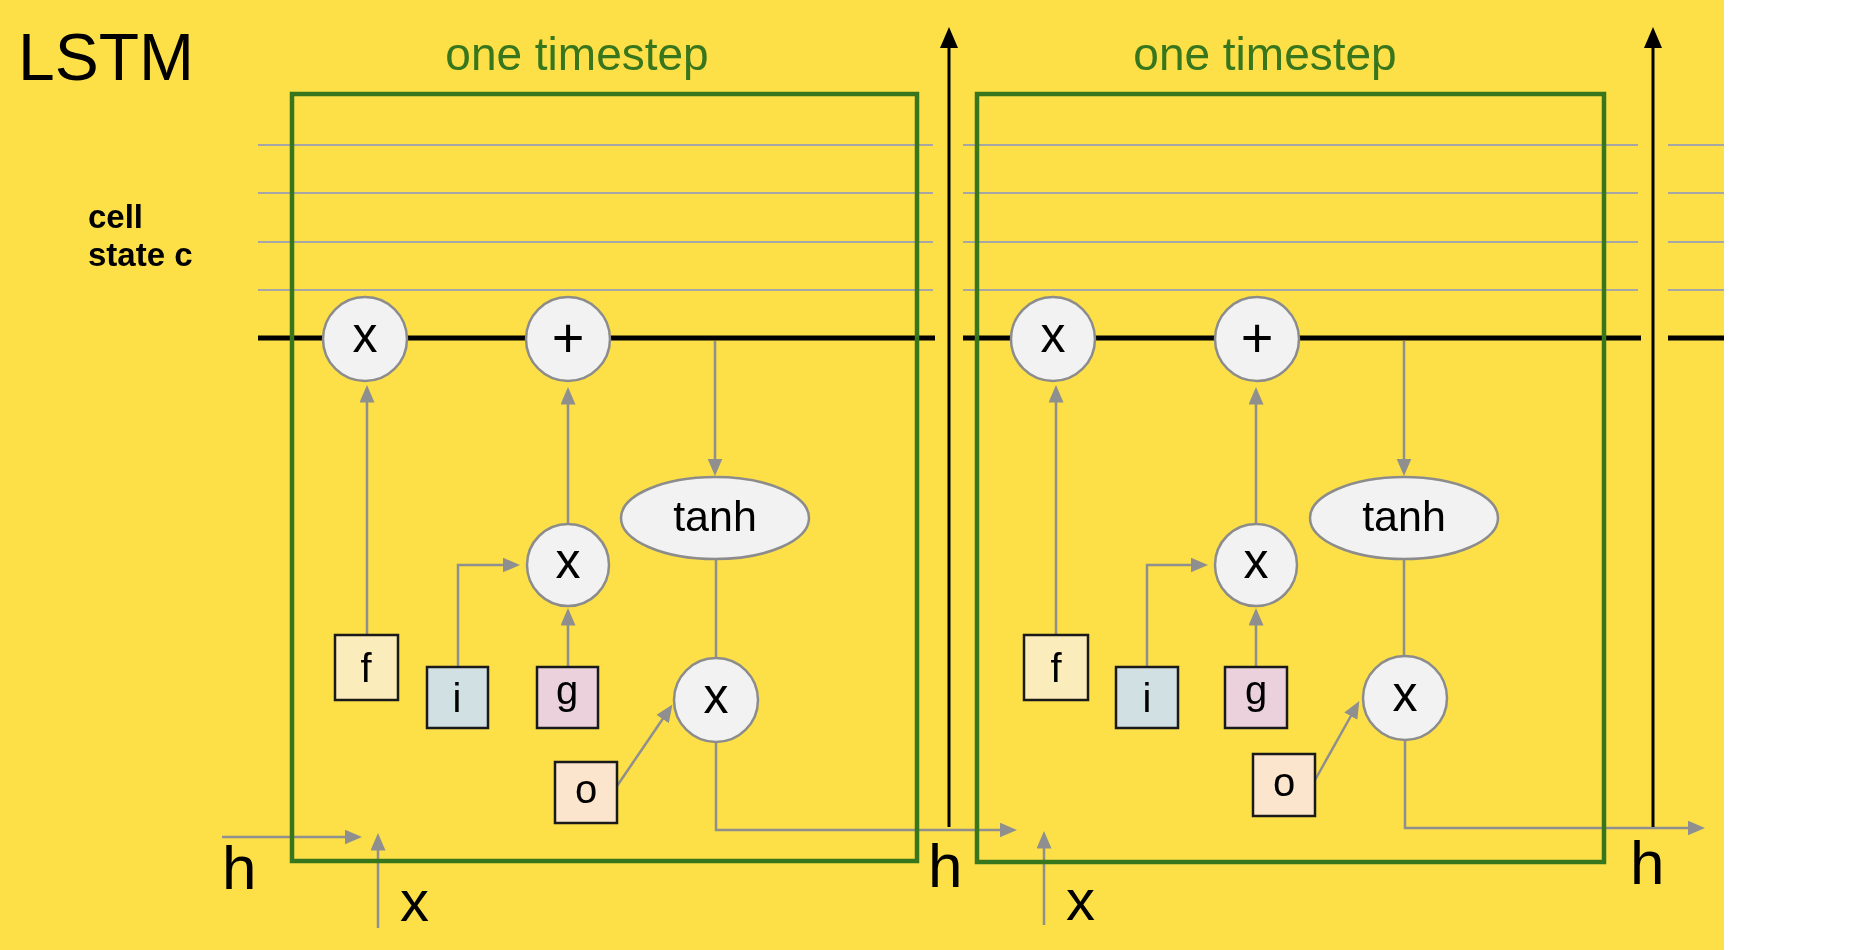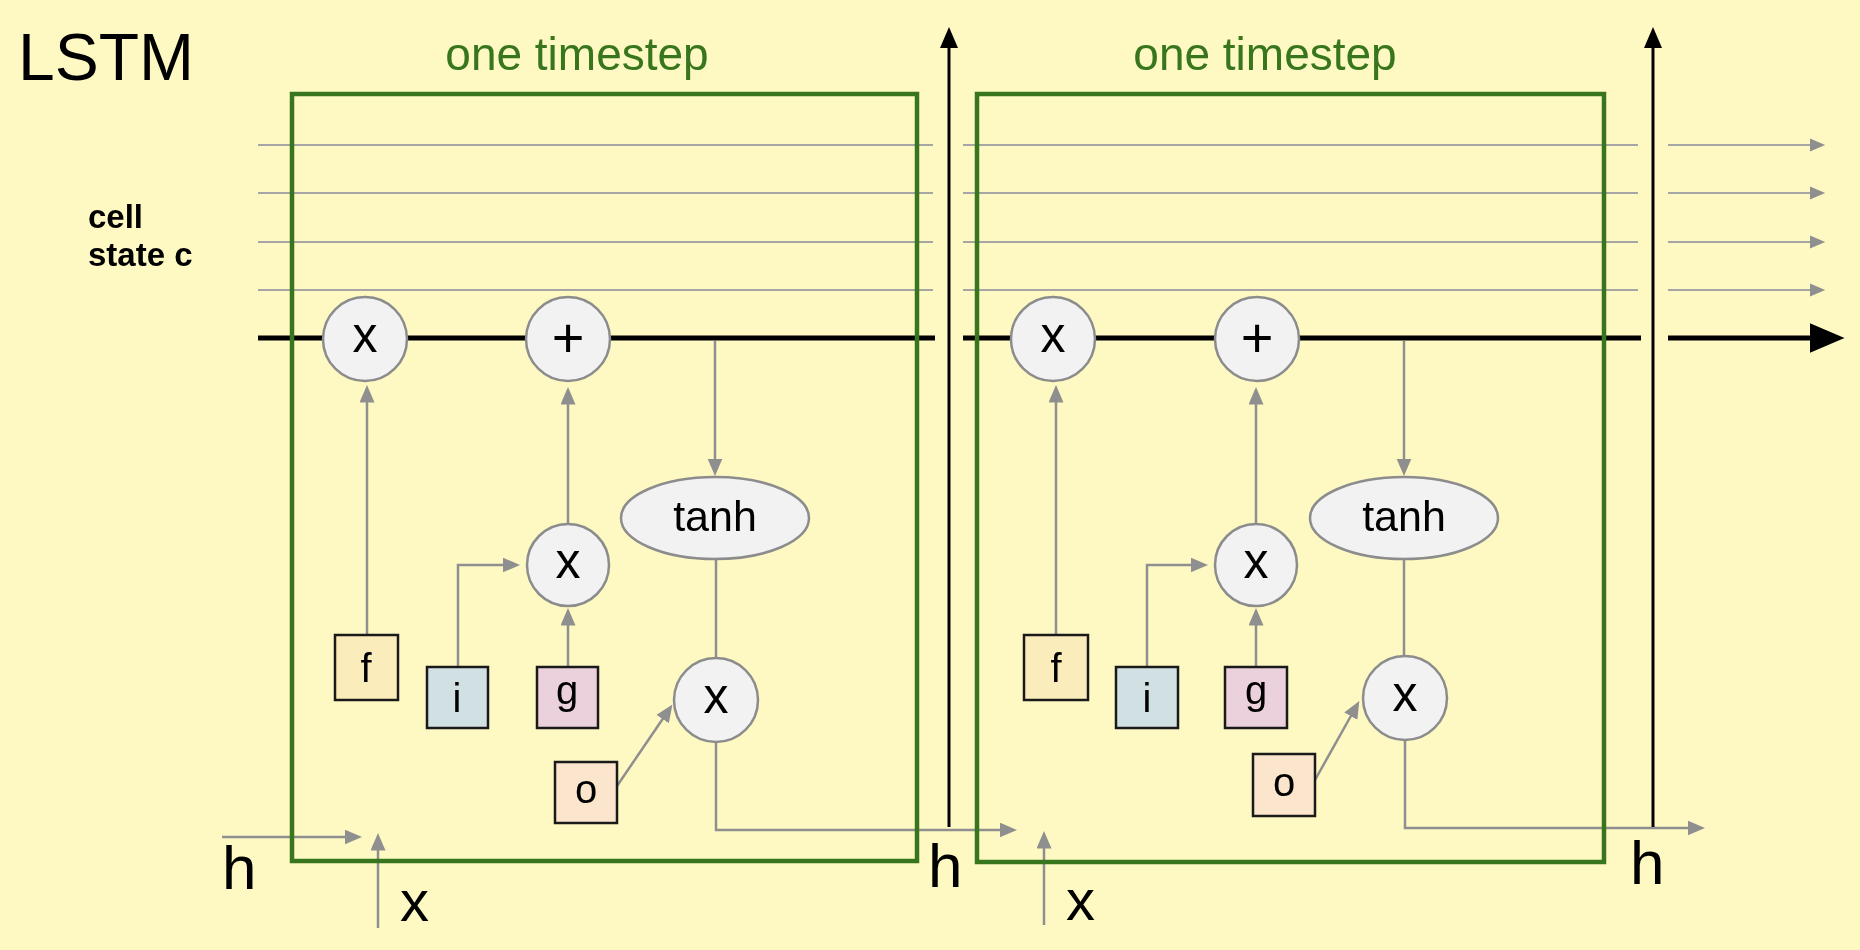--- a/index.html
+++ b/index.html
@@ -1,16 +1,16 @@
 <!DOCTYPE html>
 <html><head>
 <meta charset="utf-8">
 <style>
   html,body{margin:0;padding:0;background:#ffffff;}
-  .stage{position:relative;width:1860px;height:950px;background:#fef9c3;overflow:hidden;}
+  .stage{position:relative;width:1724px;height:950px;background:#fde047;overflow:hidden;}
   svg{display:block;}
   text{font-family:"Liberation Sans", sans-serif;}
   .title-text{font-size:66px;fill:#000000;}
   .timestep-text{font-size:46px;}
   .cellstate-text{font-size:33px;font-weight:bold;fill:#000000;}
   .h-text{font-size:62px;fill:#000000;}
   .x-text{font-size:58px;fill:#000000;}
   .gate-text{font-size:40px;fill:#000000;}
   .op-text{font-size:50px;fill:#000000;text-anchor:middle;}
   .plus-text{font-size:56px;fill:#000000;text-anchor:middle;}

